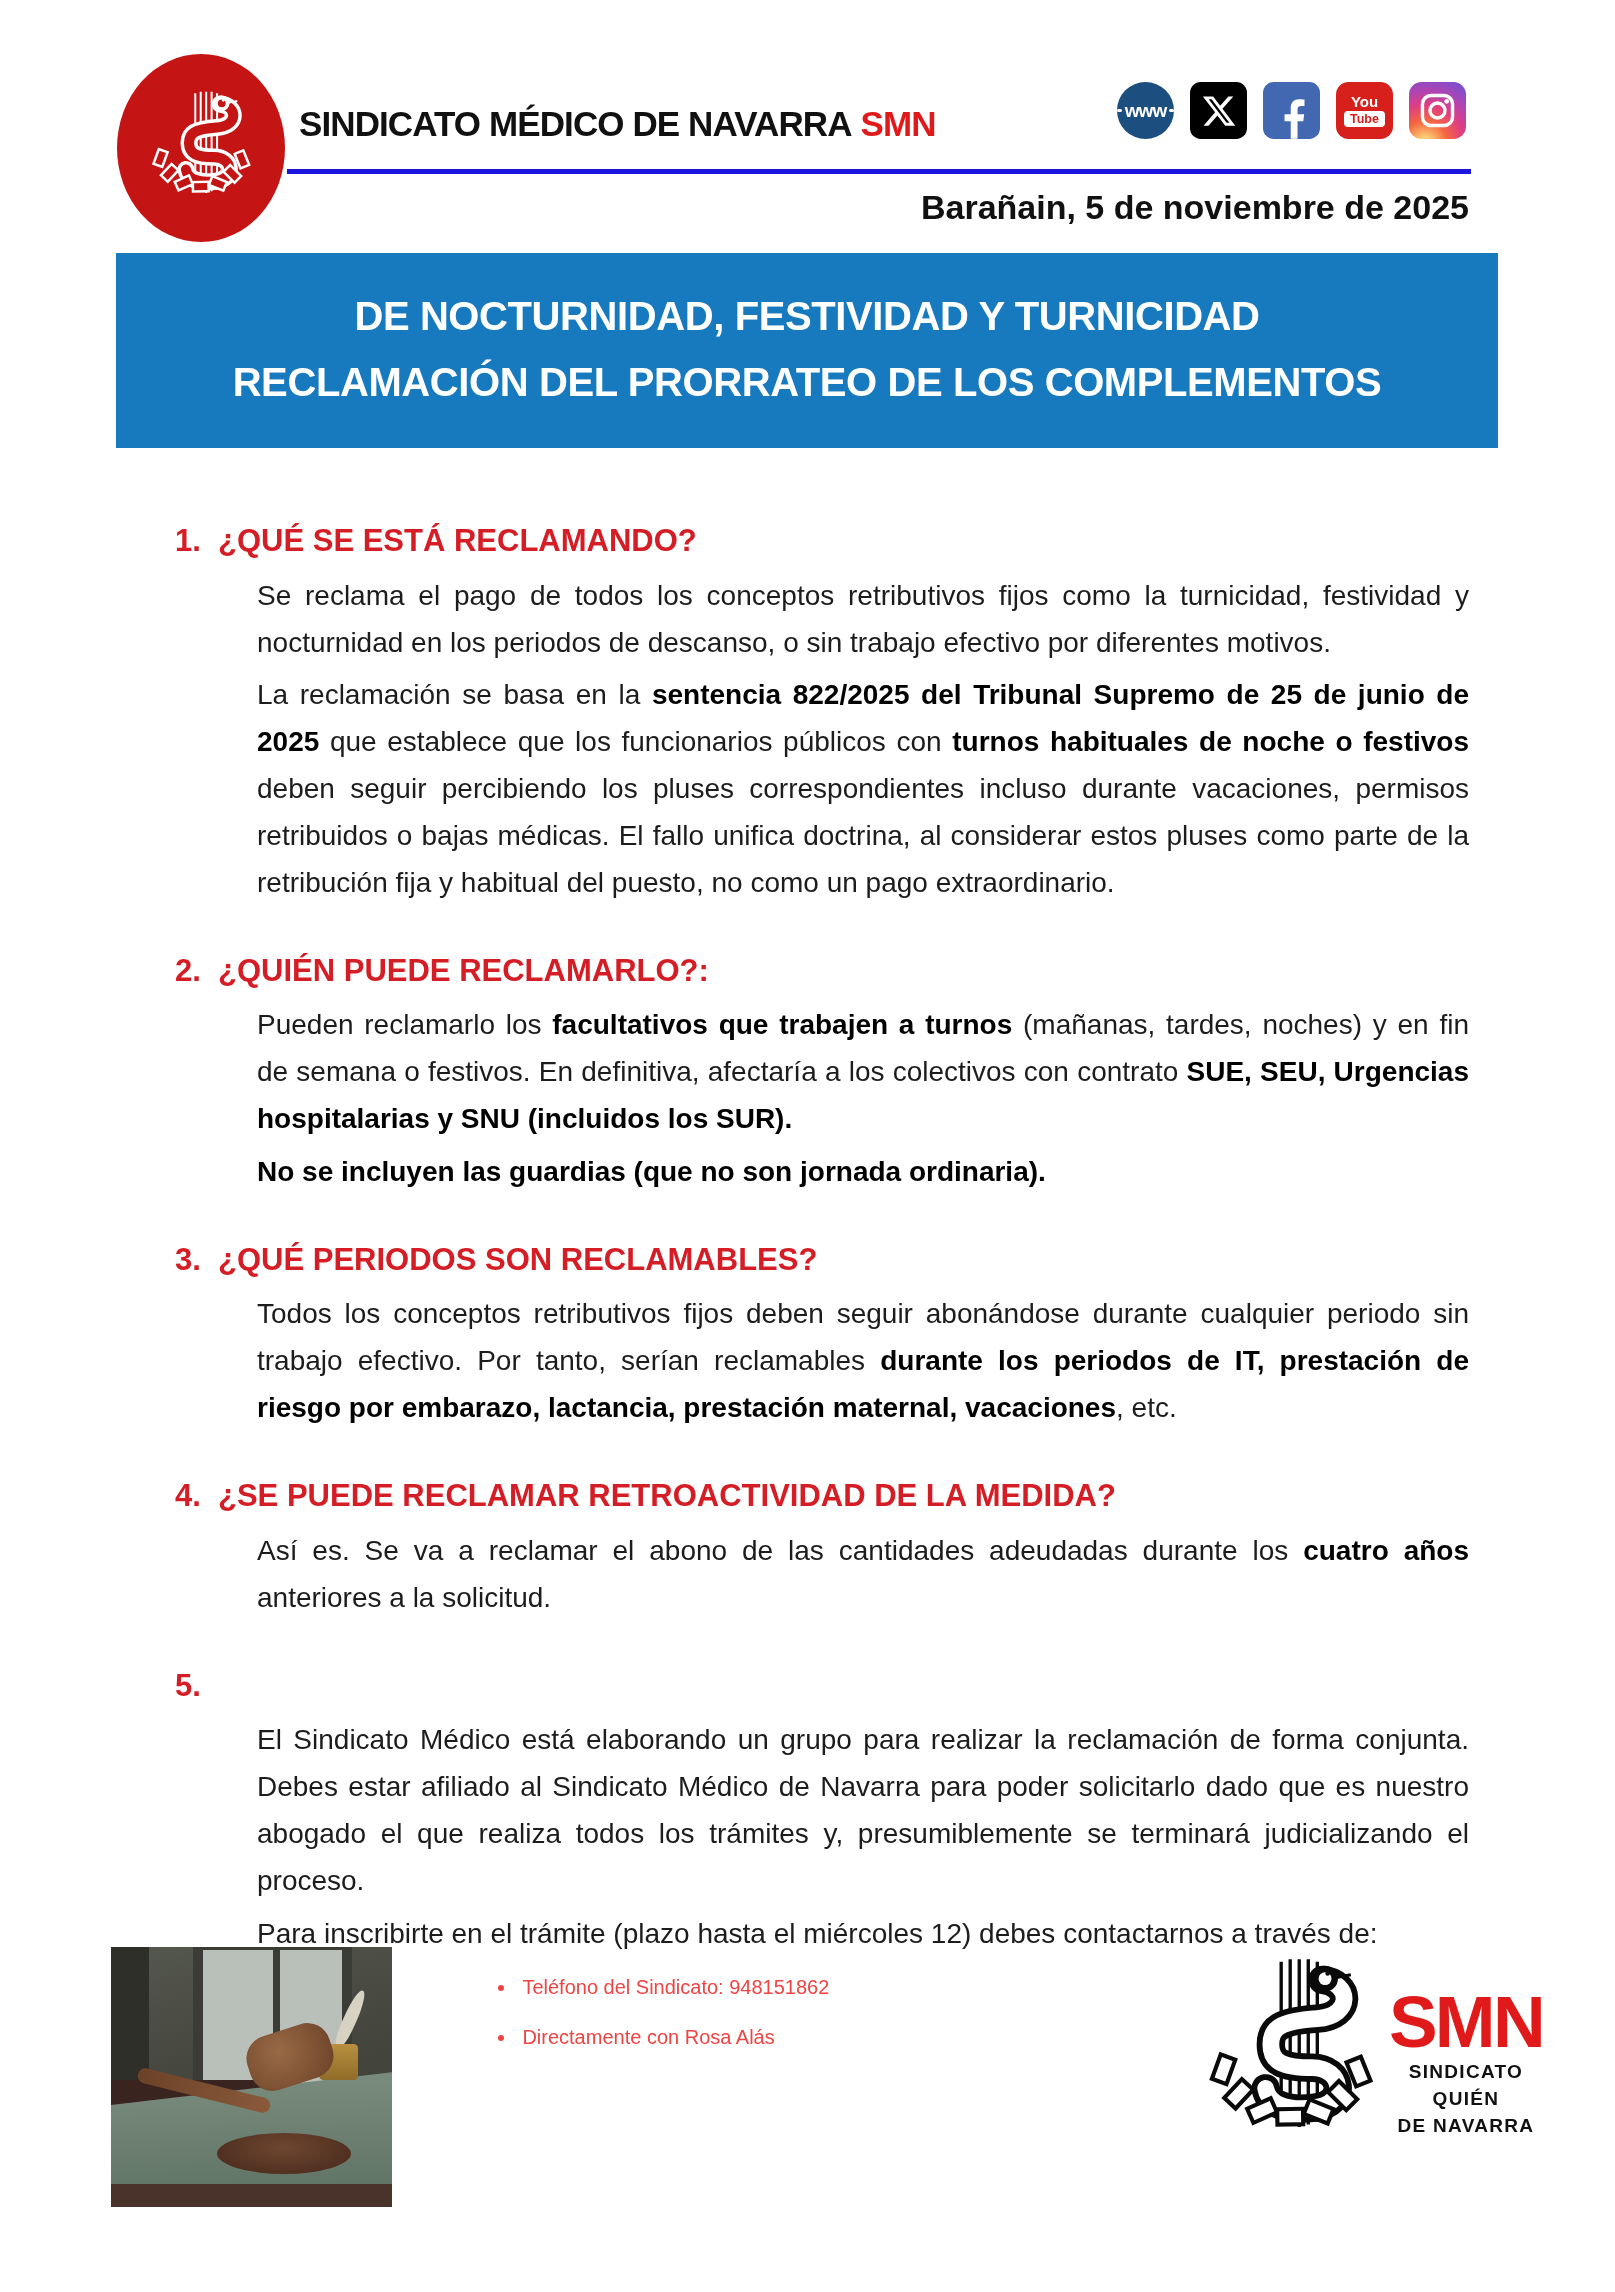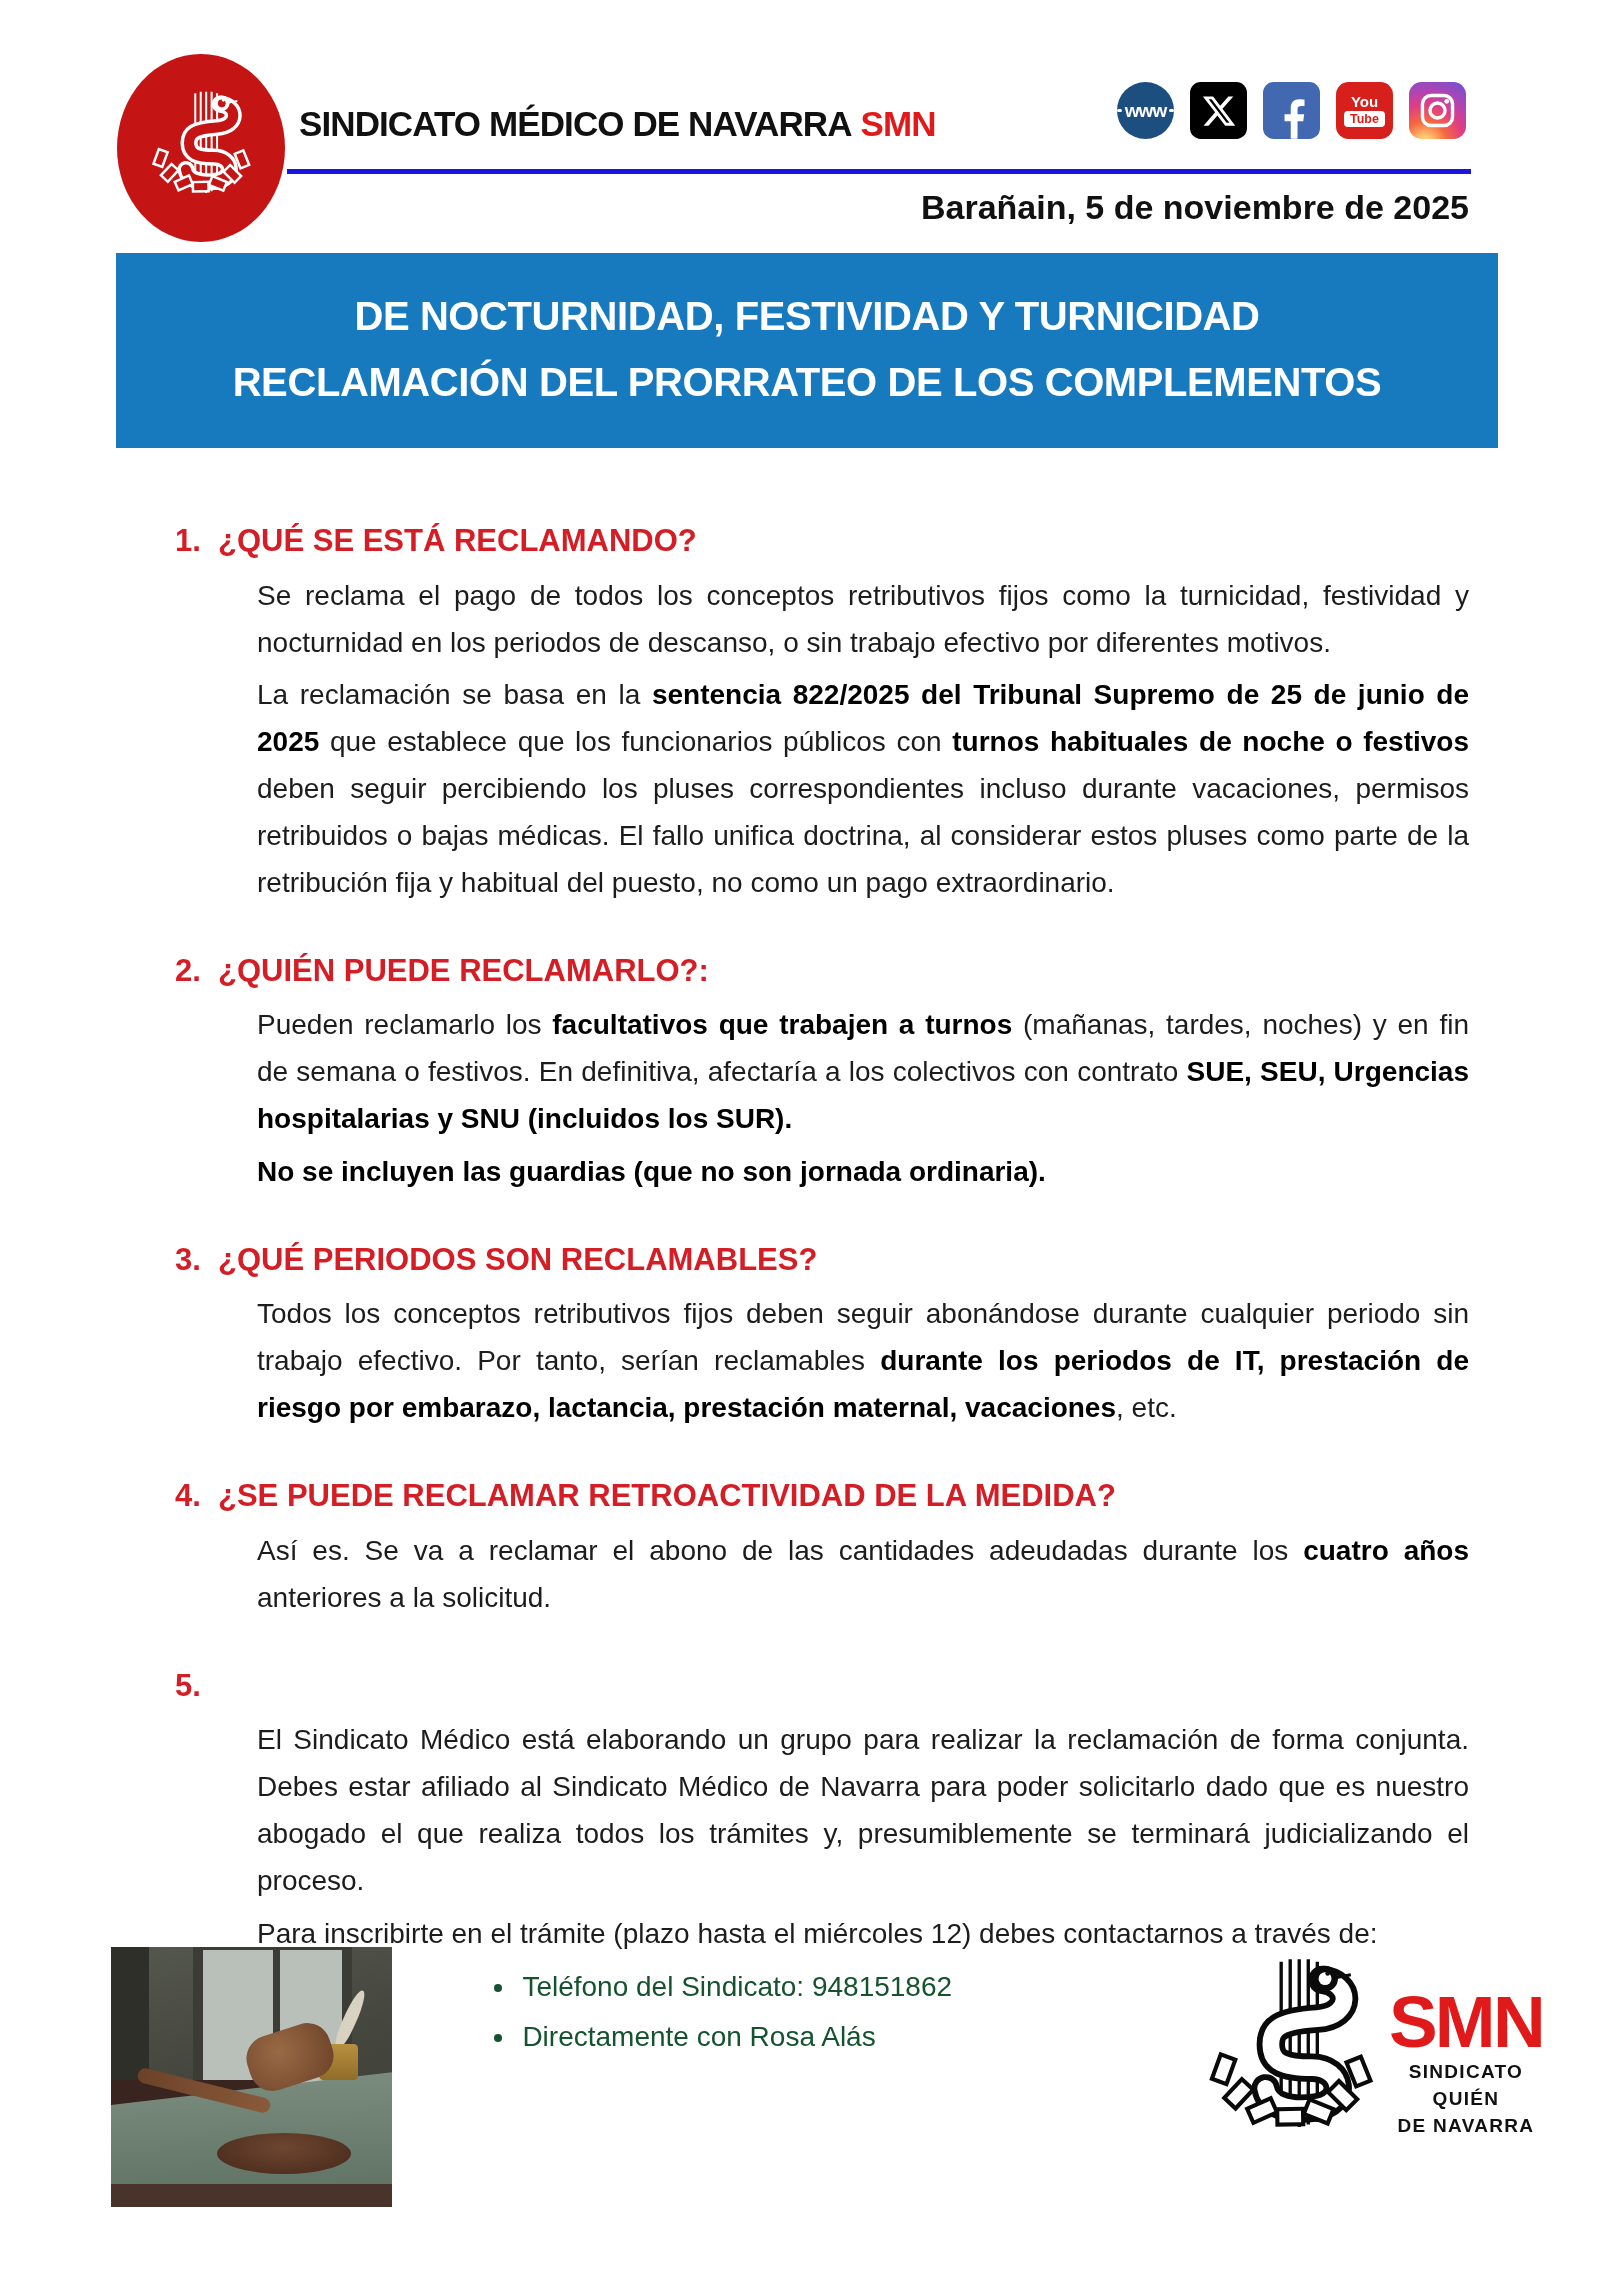--- a/index.html
+++ b/index.html
@@ -79,21 +79,21 @@
   .qa { margin-bottom:47px; }
   .qa-head { display:flex; font-size:31px; font-weight:bold; color:#d41d24; margin-bottom:12.5px; }
   .qa-num { width:43px; flex:0 0 auto; }
   .qa-body { margin-left:82px; }
   .qa-para {
     font-size:28px; line-height:47px; color:#1c1c1c;
     text-align:justify; margin-bottom:5.4px;
   }
   .qa-para b { color:#000; }
   .qa-bullets { margin:5.4px 0 0 260px; }
-  .qa-bullets li { font-size:28px; line-height:50px; color:#14532d; padding-left:5.4px; }
+  .qa-bullets li { font-size:20px; line-height:50px; color:#ef4444; padding-left:5.4px; }
 
   
   .footer {
     position:absolute; left:0; right:0; top:1934px;
     display:flex; justify-content:space-between; align-items:flex-start;
   }
   
   .photo {
     margin-left:111px; margin-top:12.5px;
     width:281px; height:260px; position:relative; overflow:hidden;

